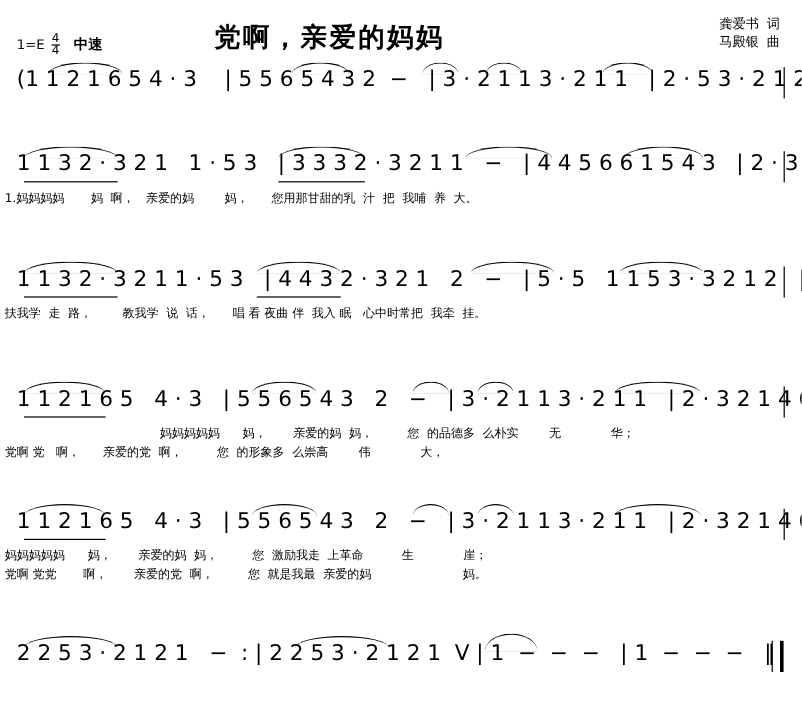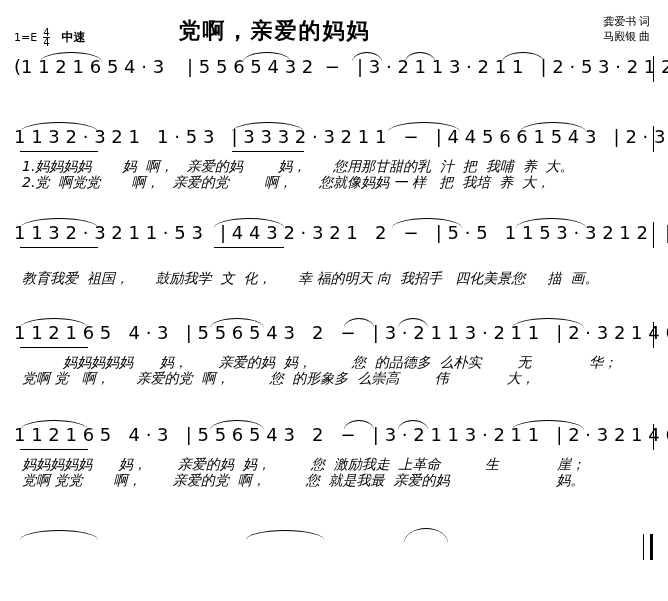--- a/index.html
+++ b/index.html
@@ -14,21 +14,21 @@
   .sheet{position:relative;width:668px;height:601px;}
 
   
   .title{
     position:absolute;top:16px;left:0;width:549px;text-align:center;
     font-family:"DejaVu Sans", sans-serif;
     font-size:22px;font-weight:bold;letter-spacing:2px;
   }
   .credits{
     position:absolute;top:14px;right:18px;
-    font-family:Liberation Serif, serif;
+    font-family:Liberation Mono, monospace;
     font-size:11px;line-height:15px;text-align:center;
   }
   .meta{
     position:absolute;top:28px;left:14px;
     font-family:"DejaVu Sans", sans-serif;
     font-size:11px;
     display:flex;align-items:center;gap:6px;
   }
   .meta .keysig{font-size:11px;}
   .meta .timesig{
@@ -42,25 +42,24 @@
   
   .system{position:absolute;left:0;width:668px;}
   .staffline{
     position:absolute;left:14px;right:14px;
     font-family:"DejaVu Sans", sans-serif;
     font-size:17px;
     white-space:pre;
     letter-spacing:0px;
   }
   .lyricline{
-    position:absolute;left:22px;right:10px;
+    position:absolute;left:4px;right:10px;
     font-family:"DejaVu Sans", sans-serif;
-    font-size:14px;
+    font-size:10px;
     white-space:pre;
-    font-style:italic;
   }
 
   
   .bar{
     position:absolute;width:1px;background:#000;
   }
   .barthick{
     position:absolute;width:3px;background:#000;
   }
   
@@ -108,33 +107,32 @@
   <div class="system" style="top:122px;height:72px;">
     <div class="staffline" style="top:4px;font-size:18px;">1 1 3 2 · 3 2 1   1 · 5 3   | 3 3 3 2 · 3 2 1 1   −   | 4 4 5 6 6 1 5 4 3   | 2 · 3 2 · 3 2 1   2   −</div>
     <div class="slur" style="left:20px;top:0px;width:78px;"></div>
     <div class="slur" style="left:232px;top:0px;width:72px;"></div>
     <div class="slur" style="left:388px;top:0px;width:72px;"></div>
     <div class="slur" style="left:520px;top:0px;width:66px;"></div>
     <div class="beam" style="left:20px;top:29px;width:78px;"></div>
     <div class="beam" style="left:232px;top:29px;width:72px;"></div>
     <div class="bar" style="left:653px;top:4px;height:26px;"></div>
     <div class="lyricline" style="top:36px;">1.妈妈妈妈       妈  啊，   亲爱的妈        妈，      您用那甘甜的乳  汁  把  我哺  养  大。</div>
-    <div class="lyricline" style="top:52px;">2.党  啊党党       啊，   亲爱的党        啊，      您就像妈妈 一 样   把  我培  养  大，</div>
   </div>
 
   <div class="system" style="top:218px;height:72px;">
     <div class="staffline" style="top:4px;font-size:18px;">1 1 3 2 · 3 2 1 1 · 5 3   | 4 4 3 2 · 3 2 1   2   −   | 5 · 5   1 1 5 3 · 3 2 1 2   | 5 5 5 3 2 · 3 1 2 1   −</div>
     <div class="slur" style="left:20px;top:0px;width:78px;"></div>
     <div class="slur" style="left:214px;top:0px;width:70px;"></div>
     <div class="slur" style="left:392px;top:0px;width:70px;"></div>
     <div class="slur" style="left:516px;top:0px;width:70px;"></div>
     <div class="beam" style="left:20px;top:29px;width:78px;"></div>
     <div class="beam" style="left:214px;top:29px;width:70px;"></div>
     <div class="bar" style="left:653px;top:4px;height:26px;"></div>
-    <div class="lyricline" style="top:52px;">教育我爱  祖国，      鼓励我学  文  化，      幸 福的明天 向  我招手   四化美景您     描  画。</div>
+    <div class="lyricline" style="top:36px;">扶我学  走  路，        教我学  说  话，      唱 看 夜曲 伴  我入 眠   心中时常把  我牵  挂。</div>
   </div>
 
   <div class="system" style="top:318px;height:72px;">
     <div class="staffline" style="top:4px;font-size:18px;">1 1 2 1 6 5   4 · 3   | 5 5 6 5 4 3   2   −   | 3 · 2 1 1 3 · 2 1 1   | 2 · 3 2 1 4 6 5 5   −</div>
     <div class="slur" style="left:20px;top:0px;width:68px;"></div>
     <div class="slur" style="left:210px;top:0px;width:54px;"></div>
     <div class="slur" style="left:344px;top:0px;width:30px;"></div>
     <div class="slur" style="left:398px;top:0px;width:30px;"></div>
     <div class="slur" style="left:512px;top:0px;width:72px;"></div>
     <div class="beam" style="left:20px;top:29px;width:68px;"></div>
@@ -150,20 +148,21 @@
     <div class="slur" style="left:344px;top:0px;width:30px;"></div>
     <div class="slur" style="left:398px;top:0px;width:30px;"></div>
     <div class="slur" style="left:512px;top:0px;width:72px;"></div>
     <div class="beam" style="left:20px;top:29px;width:68px;"></div>
     <div class="bar" style="left:653px;top:4px;height:26px;"></div>
     <div class="lyricline" style="top:52px;">党啊 党党       啊，       亲爱的党  啊，         您  就是我最  亲爱的妈                        妈。</div>
     <div class="lyricline" style="top:36px;">妈妈妈妈妈      妈，       亲爱的妈  妈，         您  激励我走  上革命          生             崖；</div>
   </div>
 
   <div class="system" style="top:530px;height:60px;">
+    <div class="staffline" style="top:4px;font-size:18px;">2 2 5 3 · 2 1 2 1   −  : | 2 2 5 3 · 2 1 2 1  V | 1  −  −  −   | 1  −  −  −   ‖</div>
     <div class="slur" style="left:20px;top:0px;width:78px;"></div>
     <div class="slur" style="left:246px;top:0px;width:78px;"></div>
     <div class="slur" style="left:404px;top:-2px;width:44px;height:14px;"></div>
     <div class="barthick" style="left:650px;top:4px;height:26px;"></div>
     <div class="bar" style="left:643px;top:4px;height:26px;"></div>
   </div>
 
 </div>
 
 </body></html>

